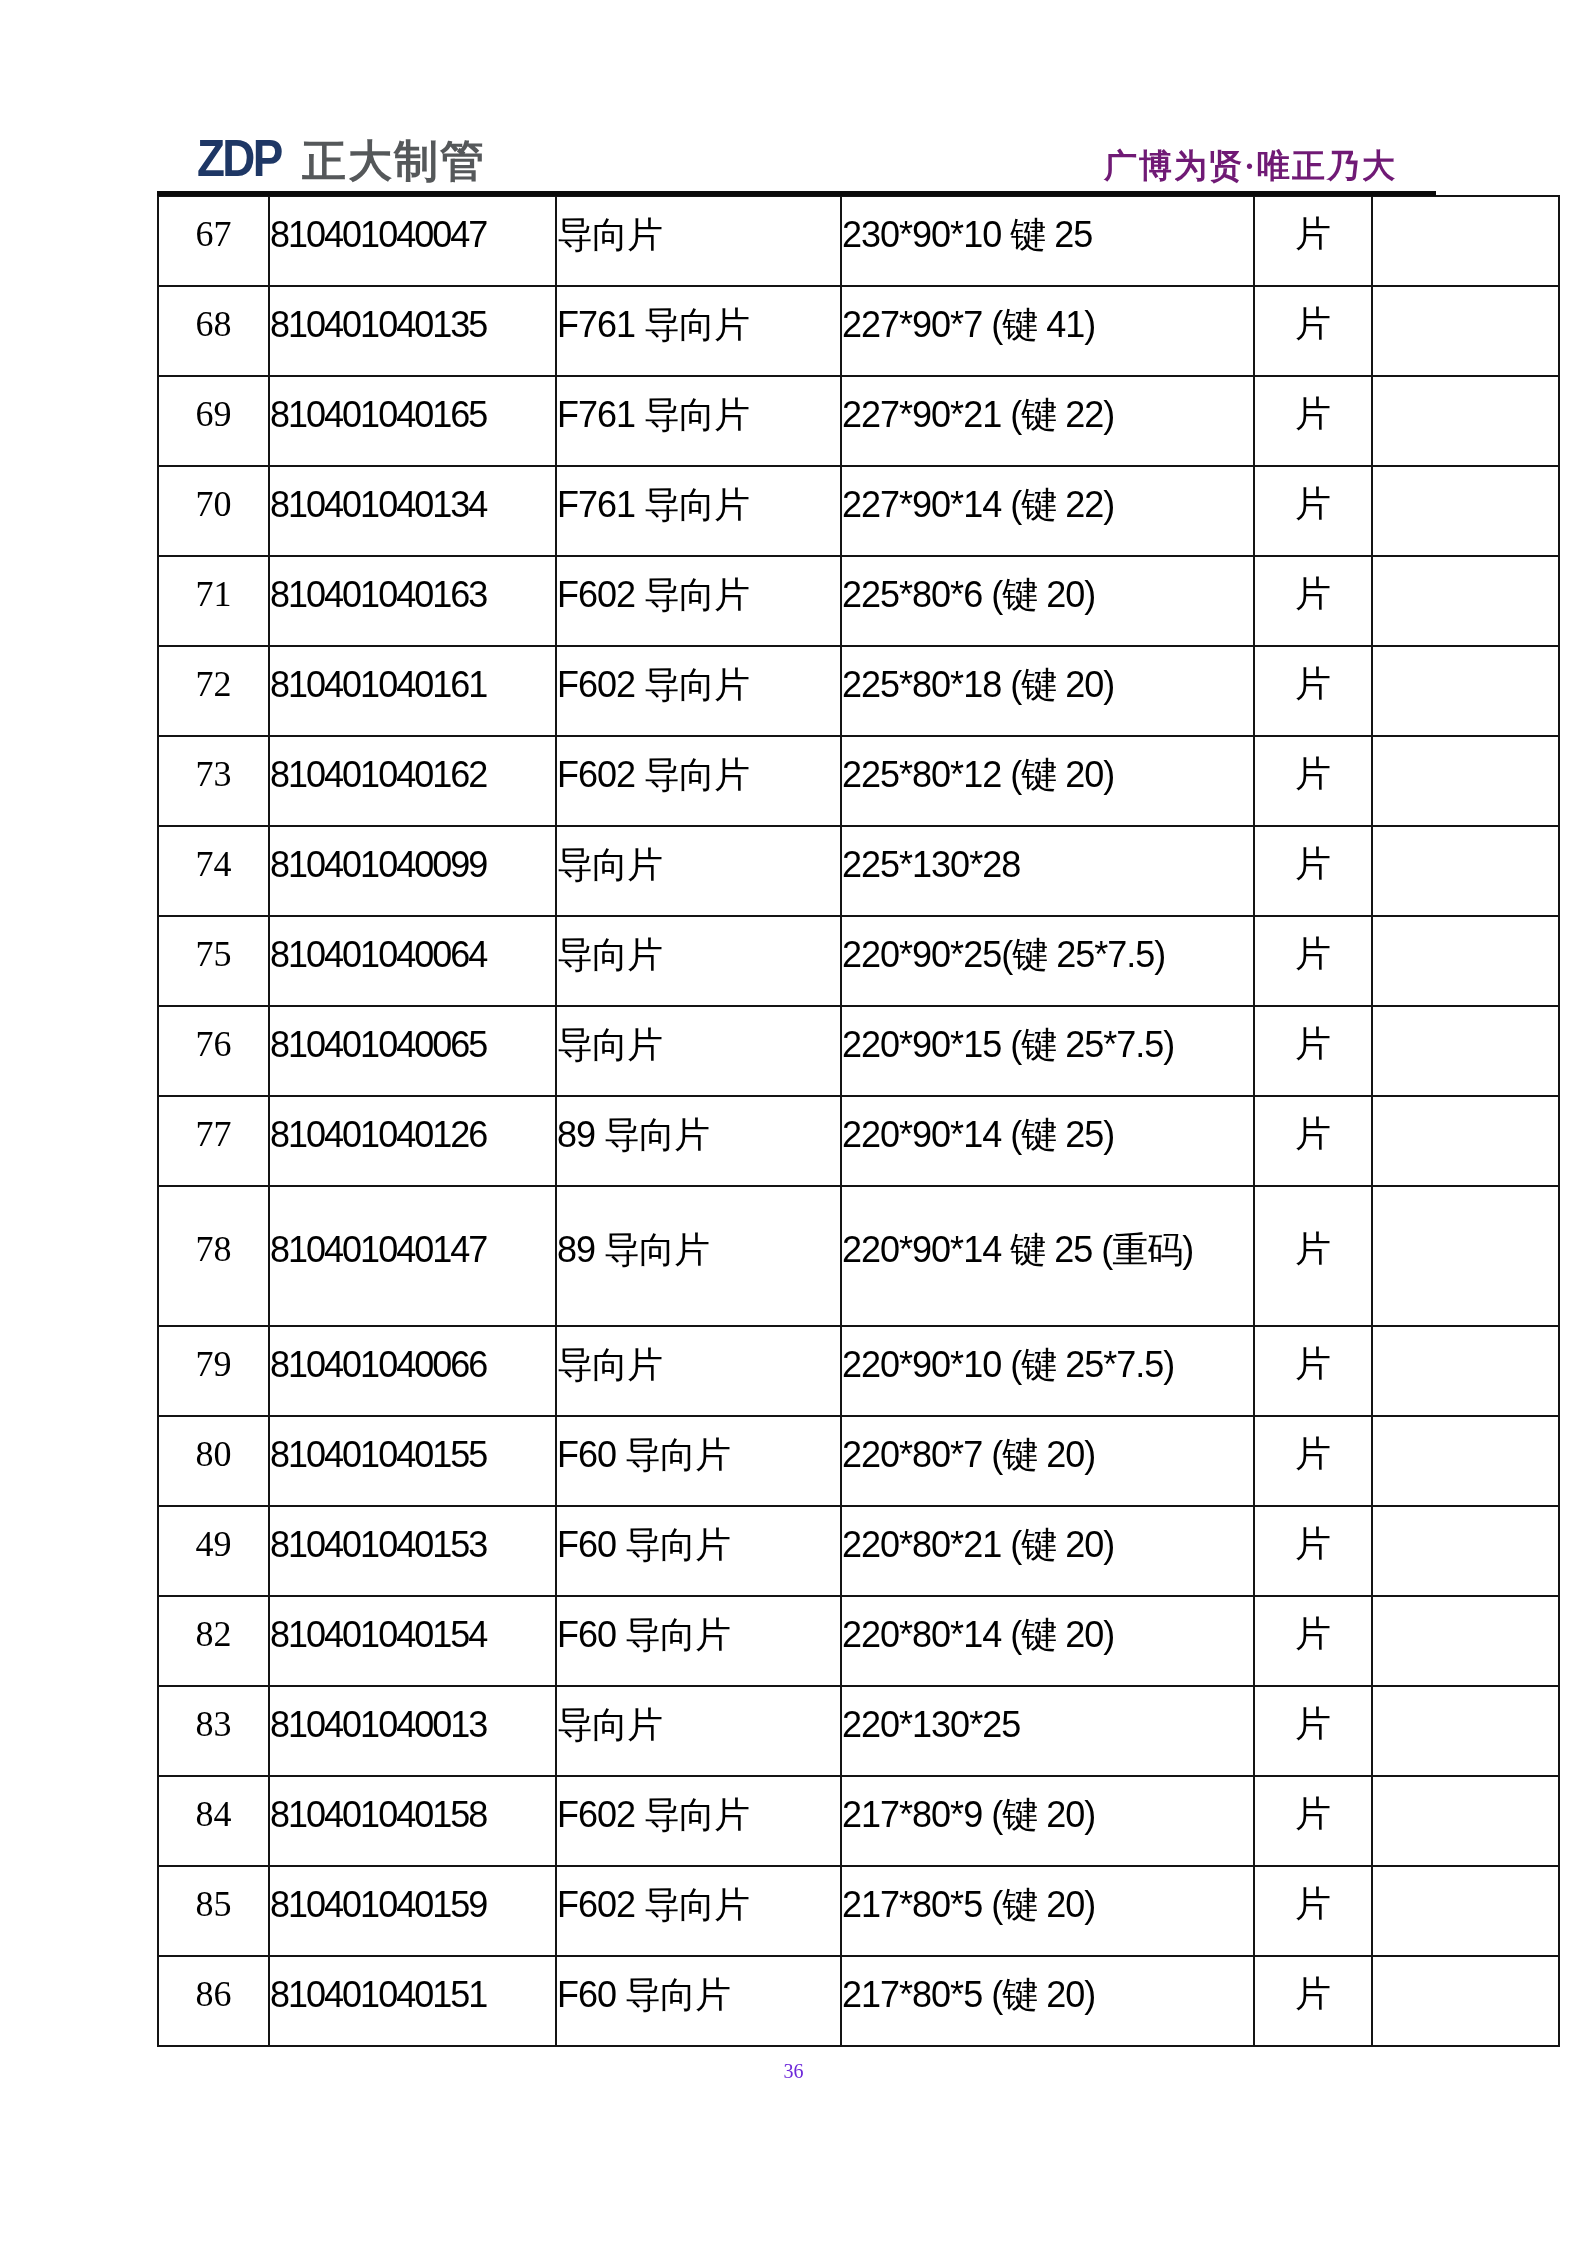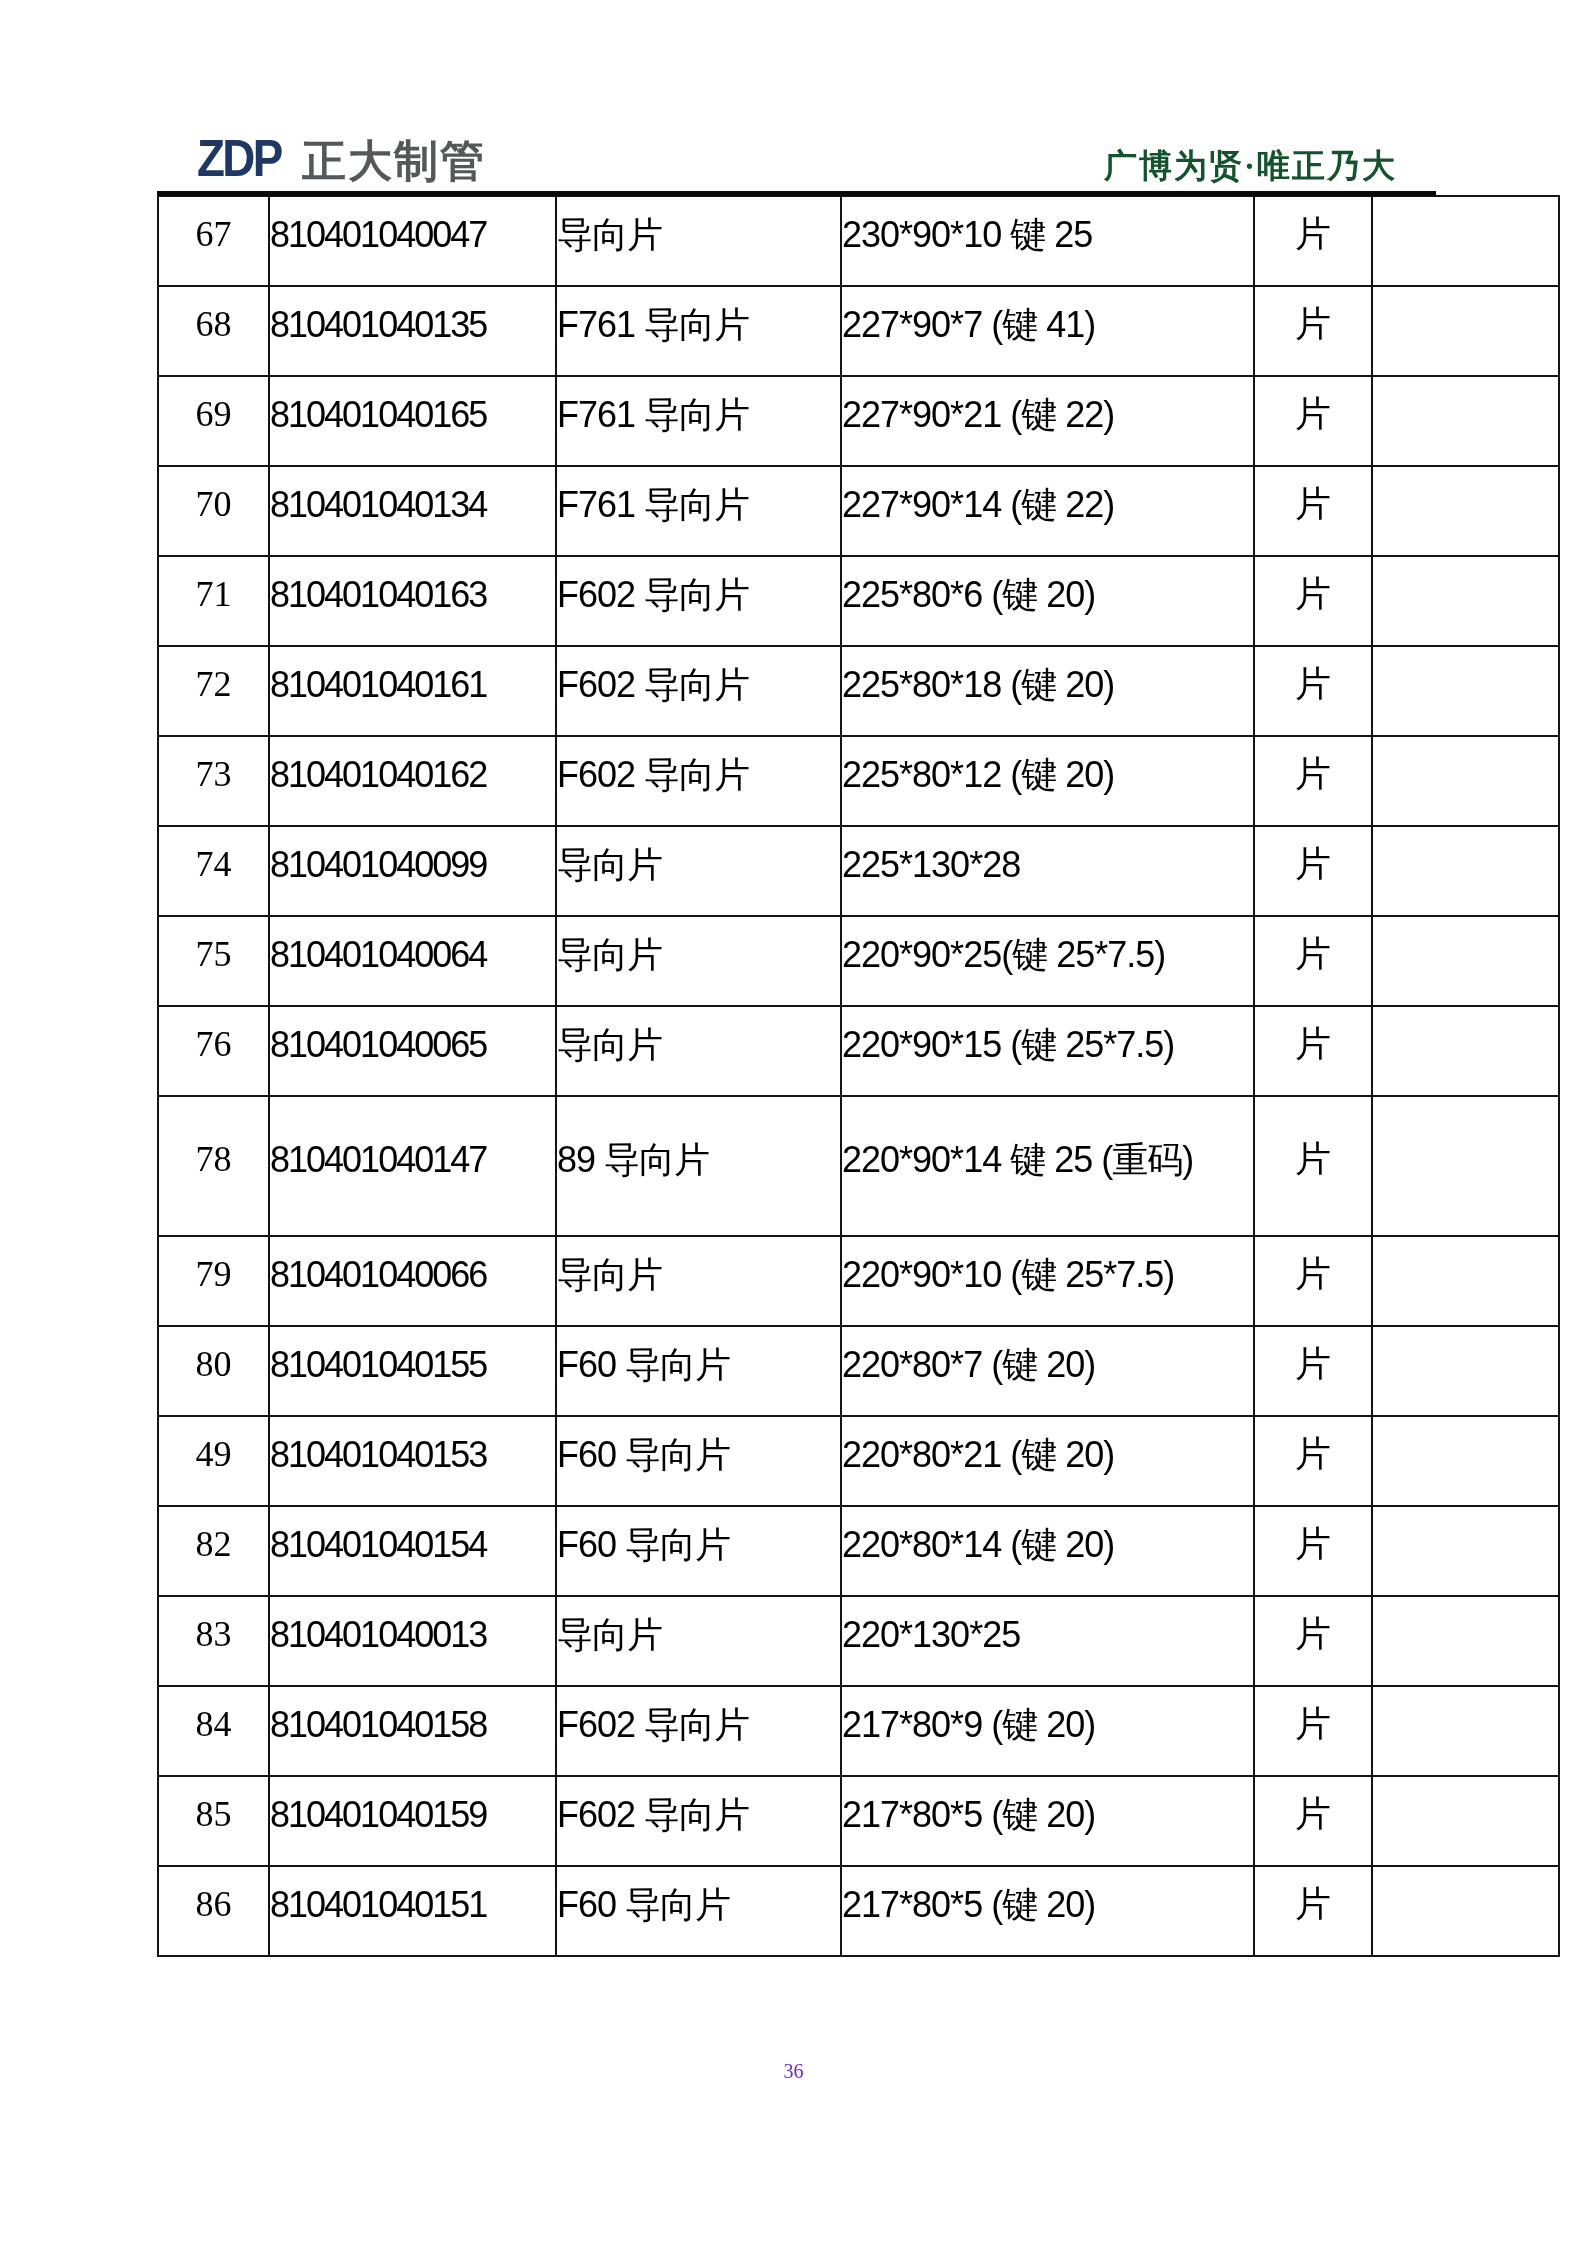--- a/index.html
+++ b/index.html
@@ -40,21 +40,21 @@
     color:#55585a;
   }
   .slogan{
     position:absolute;
     right:190px;
     top:148px;
     font-family:"Liberation Serif","DejaVu Serif",serif;
     font-weight:700;
     font-size:33px;
     letter-spacing:2px;
-    color:#14532d;
+    color:#701a75;
     line-height:1.1;
     white-space:nowrap;
   }
   .header-rule{
     position:absolute;
     left:157px;
     top:191px;
     width:1279px;
     height:5px;
     background:#0a0a0a;
@@ -215,20 +215,28 @@
           <td class="note"></td>
         </tr>
         <tr>
           <td class="num">76</td>
           <td class="code">810401040065</td>
           <td class="name">导向片</td>
           <td class="spec">220*90*15 (键 25*7.5)</td>
           <td class="unit">片</td>
           <td class="note"></td>
         </tr>
+        <tr>
+          <td class="num">77</td>
+          <td class="code">810401040126</td>
+          <td class="name">89 导向片</td>
+          <td class="spec">220*90*14 (键 25)</td>
+          <td class="unit">片</td>
+          <td class="note"></td>
+        </tr>
         <tr class="tall">
           <td class="num">78</td>
           <td class="code">810401040147</td>
           <td class="name">89 导向片</td>
           <td class="spec">220*90*14 键 25 (重码)</td>
           <td class="unit">片</td>
           <td class="note"></td>
         </tr>
         <tr>
           <td class="num">79</td>

